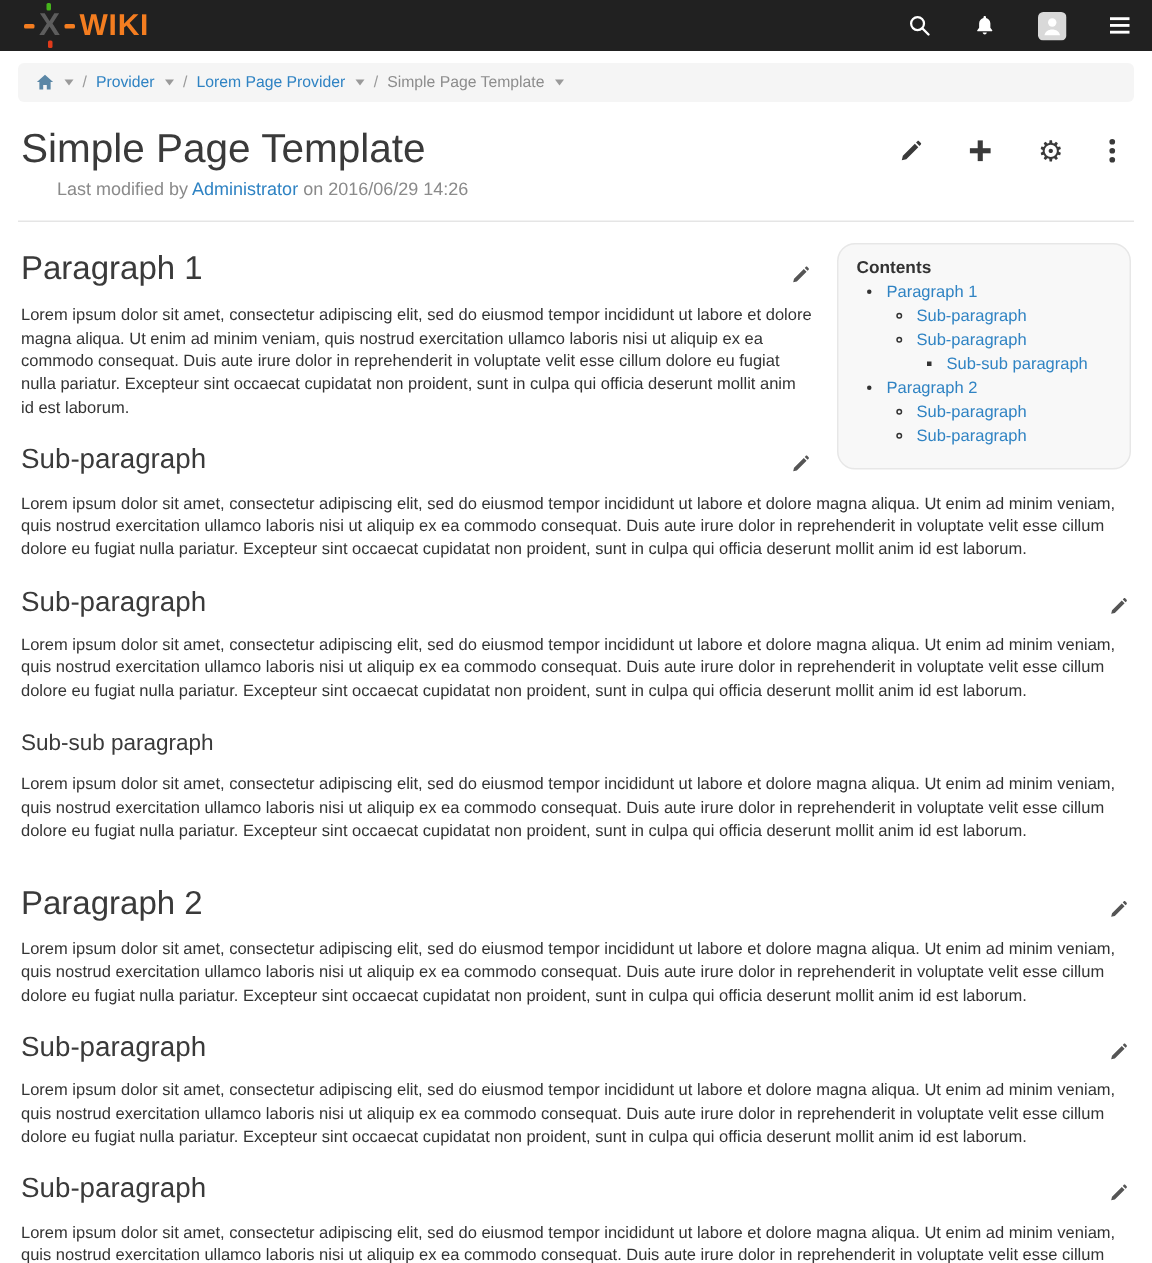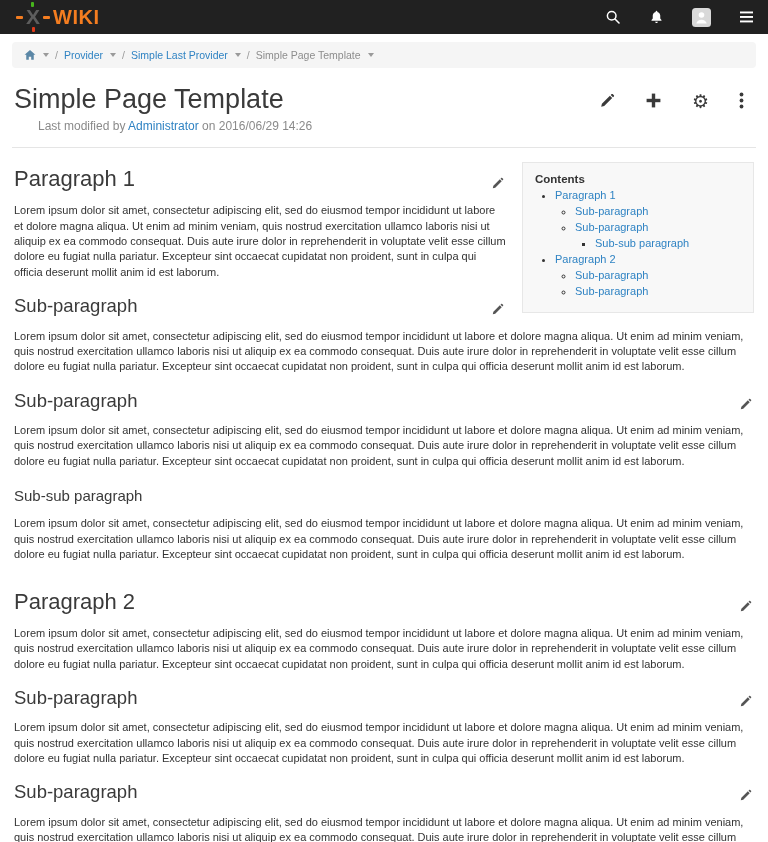--- a/index.html
+++ b/index.html
@@ -50,22 +50,22 @@
   .page-actions { margin-left:auto; display:flex; align-items:center; gap:30px; padding-top:18px; padding-right:10px; }
   .pa-icon { display:inline-flex; cursor:pointer; }
   .gear-glyph { font-size:19px; line-height:16px; color:#3a3a3a; font-family:"DejaVu Sans", sans-serif; }
   .page-meta { padding:0 14px; font-size:12px; color:#8a8a8a;margin-left:24px; }
   .page-meta a { color:#2f83c3; }
   .header-rule { border:none; border-top:1px solid #e5e5e5; margin:14px 12px 0; }
 
   
   .doc-content { padding:10px 14px 0; font-size:11px; color:#333; flex:0 0 auto; }
   .toc {
-    float:right; width:232px; margin:4px 0 12px 16px;
-    background:#f8f8f8; border:1px solid #e7e7e7; border-radius:0;
+    float:right; width:196px; margin:4px 0 12px 16px;
+    background:#f8f8f8; border:1px solid #e7e7e7; border-radius:12px;
     padding:10px 8px 12px 12px; font-size:11px;
   }
   .toc-heading { font-weight:700; color:#333; font-size:11.5px; }
   .toc ul { margin:3px 0 0; padding-left:20px; }
   .toc ul ul { margin:0; }
   .toc li { line-height:1.45; }
   .toc a { color:#2f83c3; cursor:pointer; }
 
   .sec-h { color:#3a3a3a; font-weight:400; line-height:1.15; }
   .sec-h.lvl1 { font-size:22px; margin:26px 0 6px; }
@@ -124,21 +124,21 @@
   <span class="tb-icon">
     <svg width="12" height="12" viewBox="0 0 16 16">
         <path fill="#5b87a6" d="M8 1.2 15.2 7.6 H13 V14.3 H9.6 V10.2 H6.4 V14.3 H3 V7.6 H.8 Z"></path>
       </svg>
   </span>
   <span class="caret"></span>
   <span class="crumb-sep">/</span>
   <a href="#">Provider</a>
   <span class="caret"></span>
   <span class="crumb-sep">/</span>
-  <a href="#">Simple Last Provider</a>
+  <a href="#">Lorem Page Provider</a>
   <span class="caret"></span>
   <span class="crumb-sep">/</span>
   <span class="crumb-current">Simple Page Template</span>
   <span class="caret"></span>
 </div>
 
 <div class="page-header">
   <h1 class="page-title">Simple Page Template</h1>
   <div class="page-actions">
     <span class="pa-icon">

